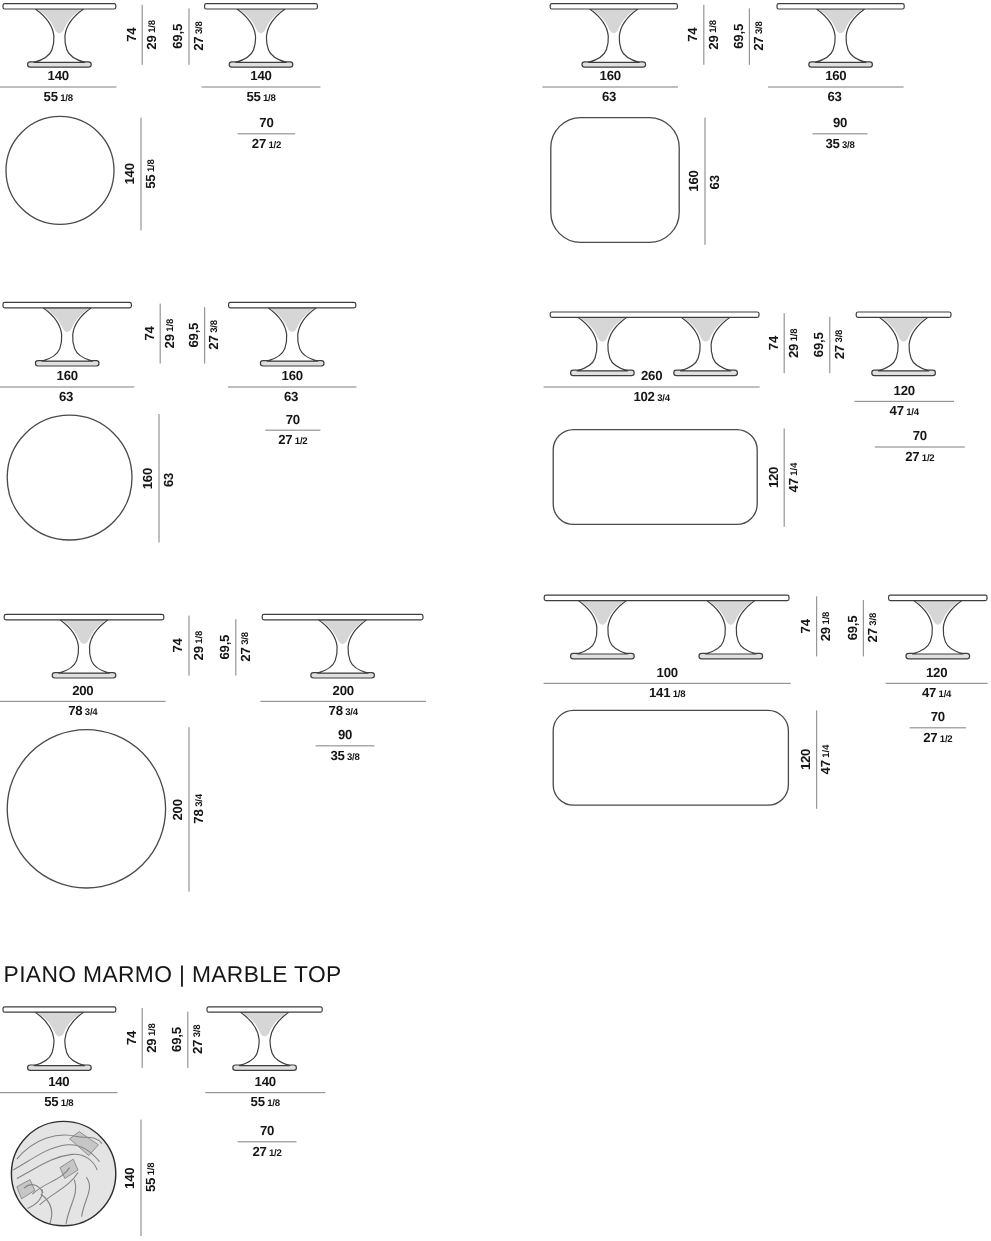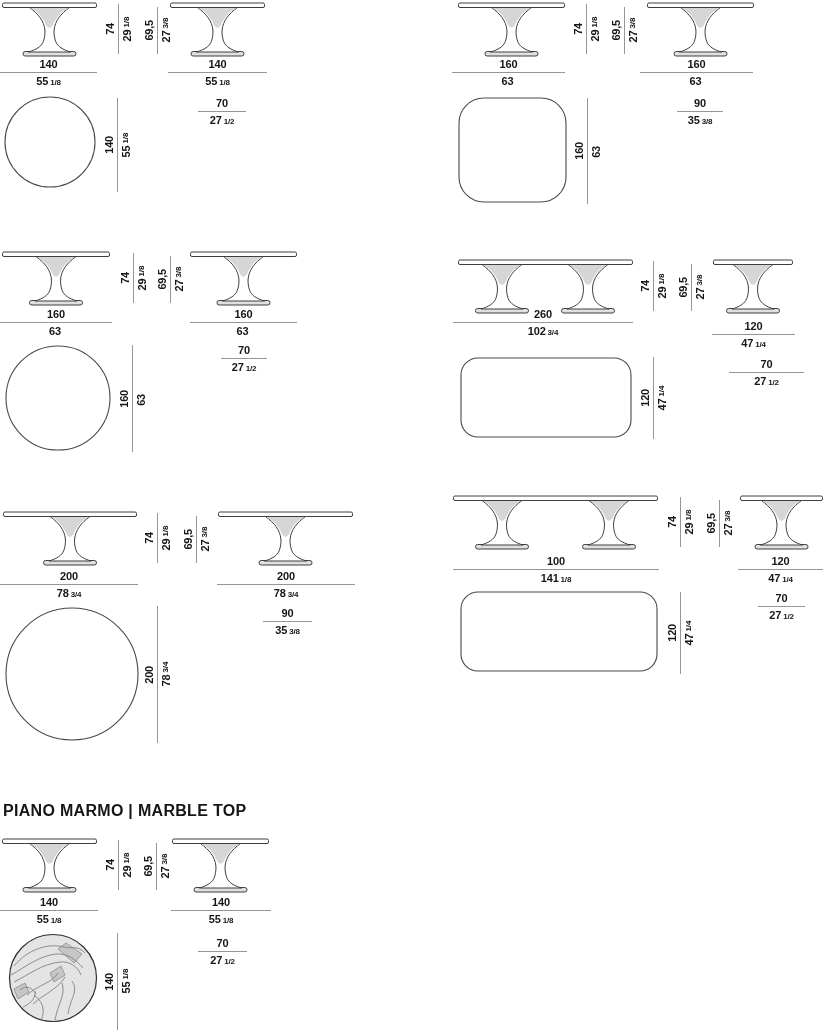--- a/index.html
+++ b/index.html
@@ -19,21 +19,21 @@
   
   .wdim{position:absolute;text-align:center;font-size:11px;font-weight:700;
         letter-spacing:-0.2px;line-height:13px;white-space:nowrap;}
   .wdim .rule{height:1px;background:#969696;margin:1px 0 2px 0;}
   .frac{font-size:8px;margin-left:2px;}
   .vdim{position:absolute;display:flex;flex-direction:row;align-items:center;gap:2px;}
   .vline{width:1px;height:100%;background:#969696;flex:0 0 1px;}
   .vtext{writing-mode:vertical-rl;transform:rotate(180deg);font-size:11px;font-weight:700;
          letter-spacing:-0.2px;line-height:12px;white-space:nowrap;}
   .vtext .frac{font-size:8px;margin:0;margin-inline-start:2px;}
-  .heading{position:absolute;font-size:16px;font-weight:700;letter-spacing:0.3px;}
+  .heading{position:absolute;font-size:19px;font-weight:400;letter-spacing:0.3px;}
 </style>
 </head>
 <body>
 
 <div id="page">
 
   <svg width="0" height="0" style="position:absolute">
     <defs>
       <g id="ped">
         <rect class="pedfoot" x="-26.5" y="49.5" width="53" height="4.5" rx="2.2"></rect>

